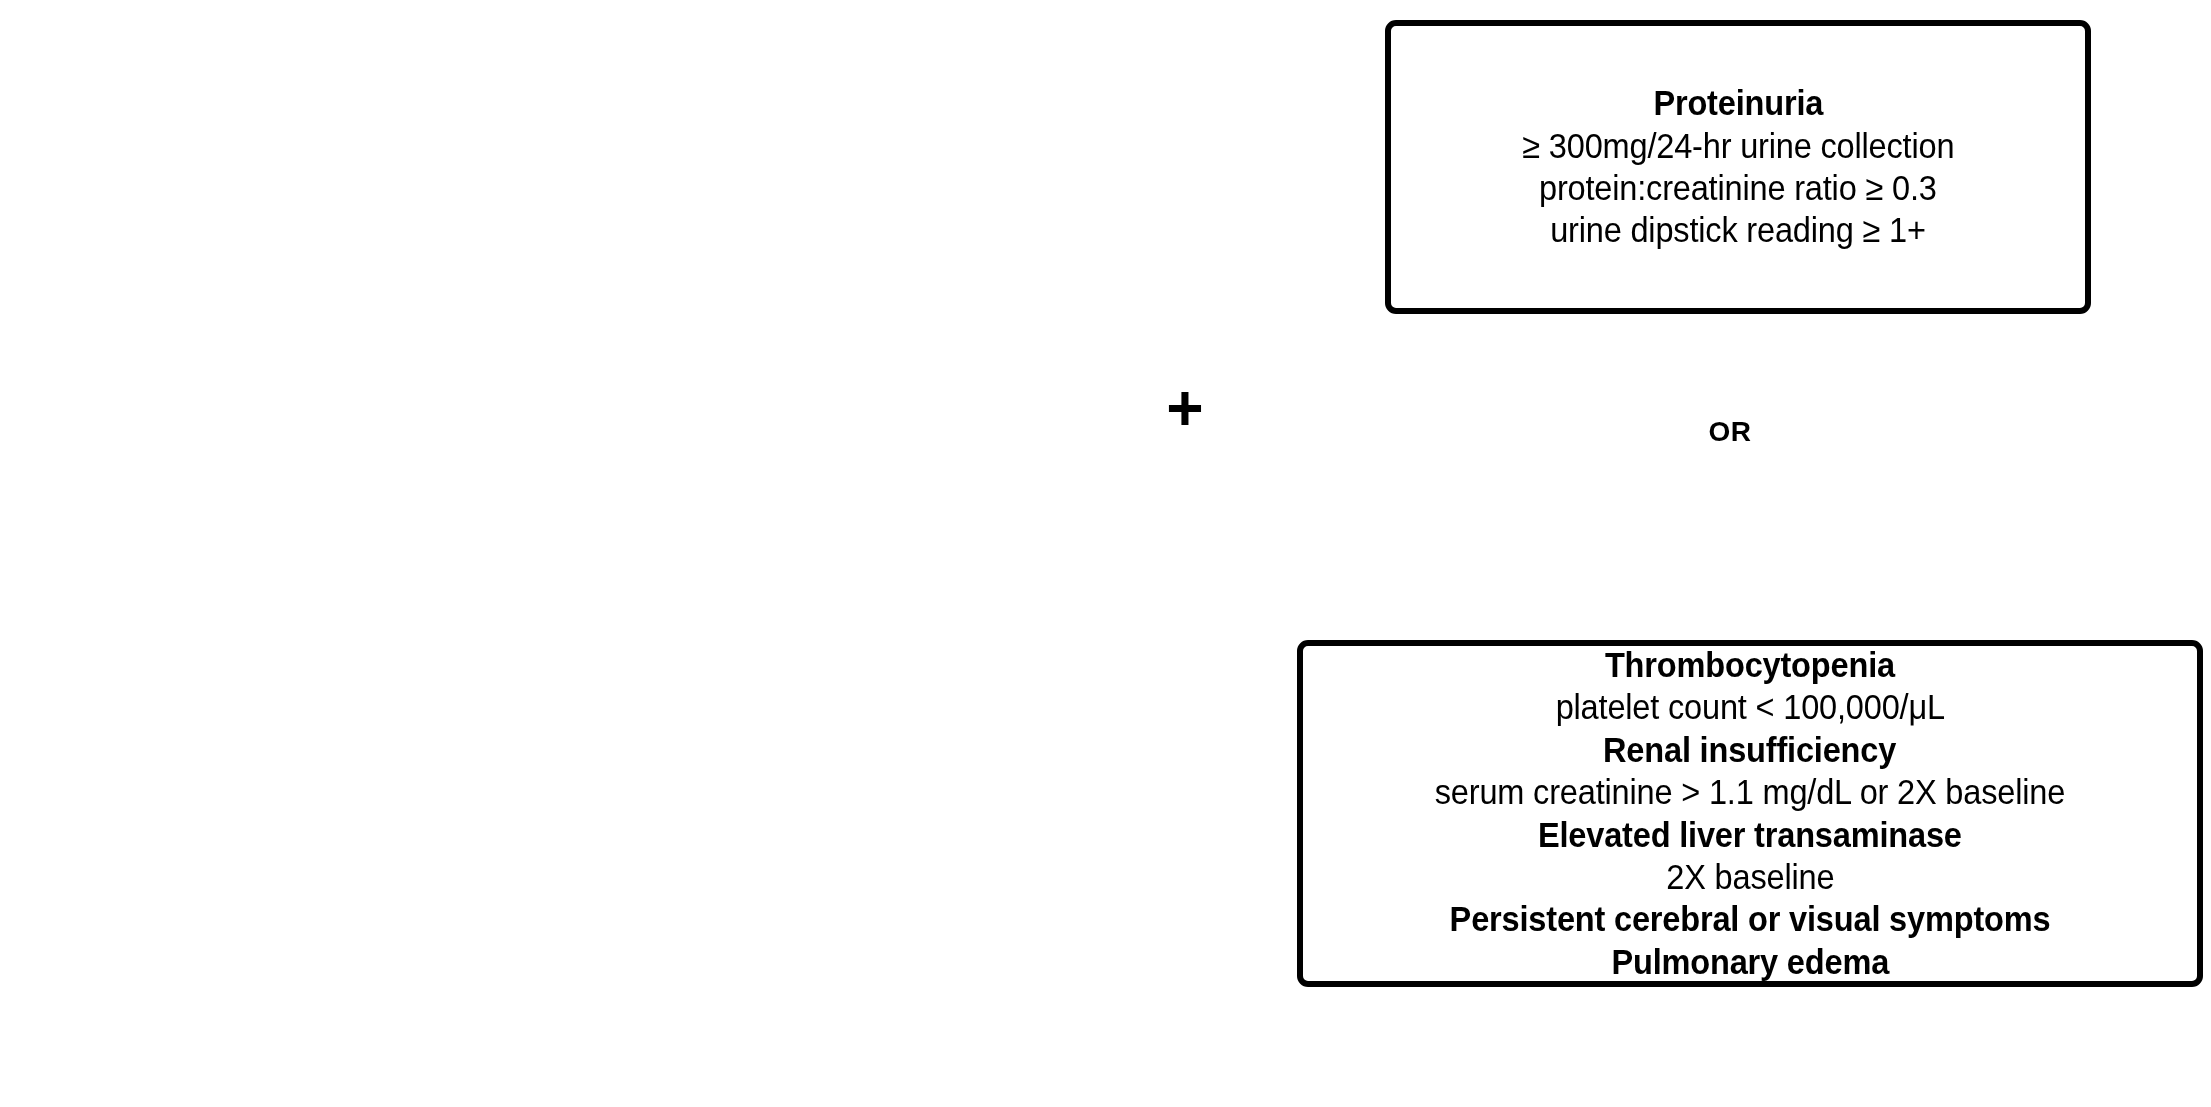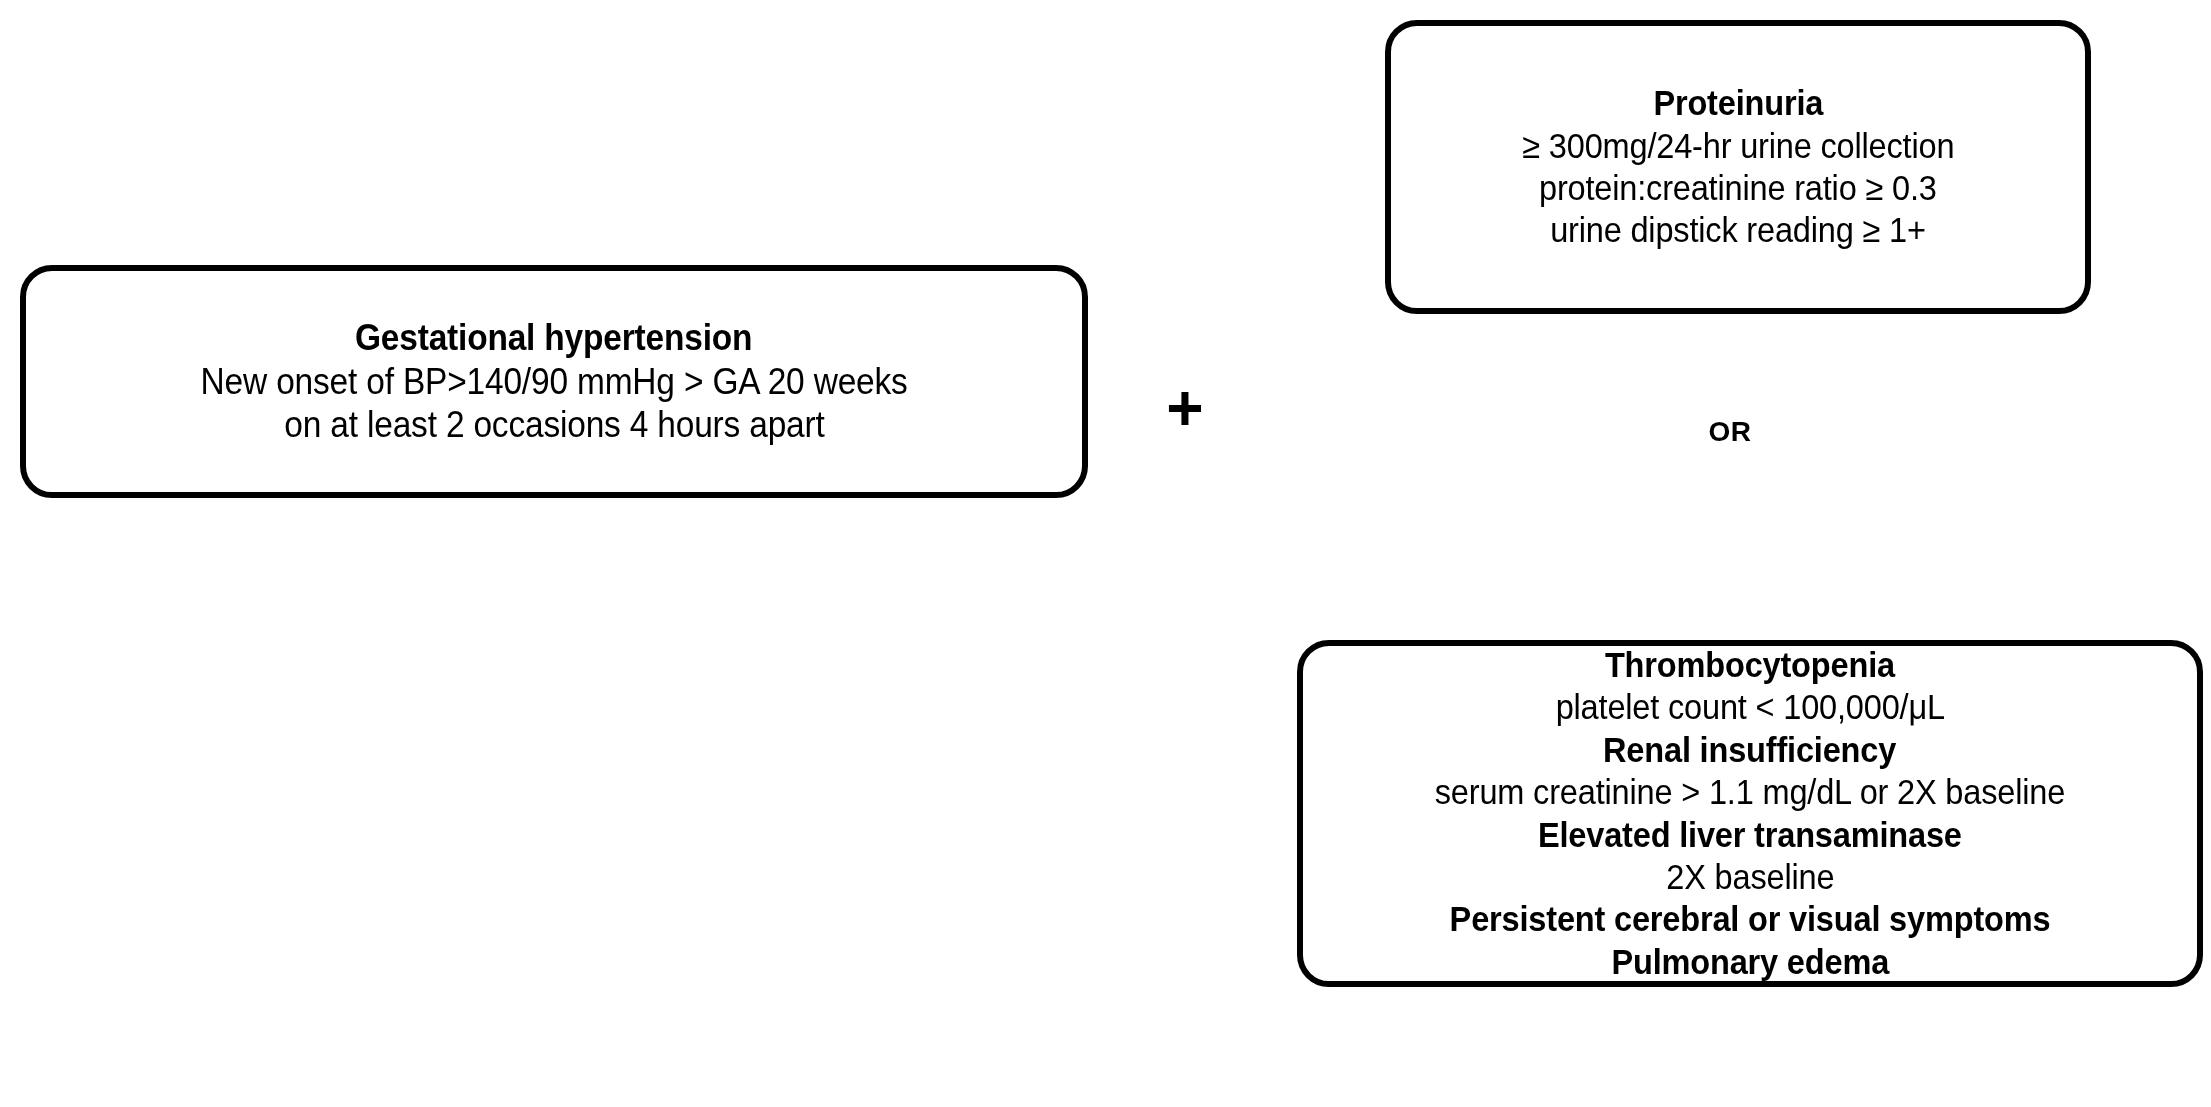--- a/index.html
+++ b/index.html
@@ -19,21 +19,21 @@
 
   #diagram {
     position: absolute;
     inset: 0;
   }
 
   .criteria-box {
     position: absolute;
     box-sizing: border-box;
     border: 6px solid #000000;
-    border-radius: 32px;
+    border-radius: 11px;
     background: #ffffff;
     display: flex;
     flex-direction: column;
     align-items: center;
     justify-content: center;
     text-align: center;
   }
 
   .box-line {
     display: block;
@@ -102,25 +102,20 @@
     width: 180px;
     font-size: 28px;
     letter-spacing: 0.5px;
   }
 </style>
 </head>
 <body>
 
 <div id="diagram">
 
-  <div class="criteria-box" id="box-gestational-hypertension">
-    <span class="box-line bold">Gestational hypertension</span>
-    <span class="box-line">New onset of BP&gt;140/90 mmHg &gt; GA 20 weeks</span>
-    <span class="box-line">on at least 2 occasions 4 hours apart</span>
-  </div>
 
   <div class="connector" id="connector-plus">+</div>
 
   <div class="criteria-box" id="box-proteinuria">
     <span class="box-line bold">Proteinuria</span>
     <span class="box-line">≥ 300mg/24-hr urine collection</span>
     <span class="box-line">protein:creatinine ratio ≥ 0.3</span>
     <span class="box-line">urine dipstick reading ≥ 1+</span>
   </div>
 

